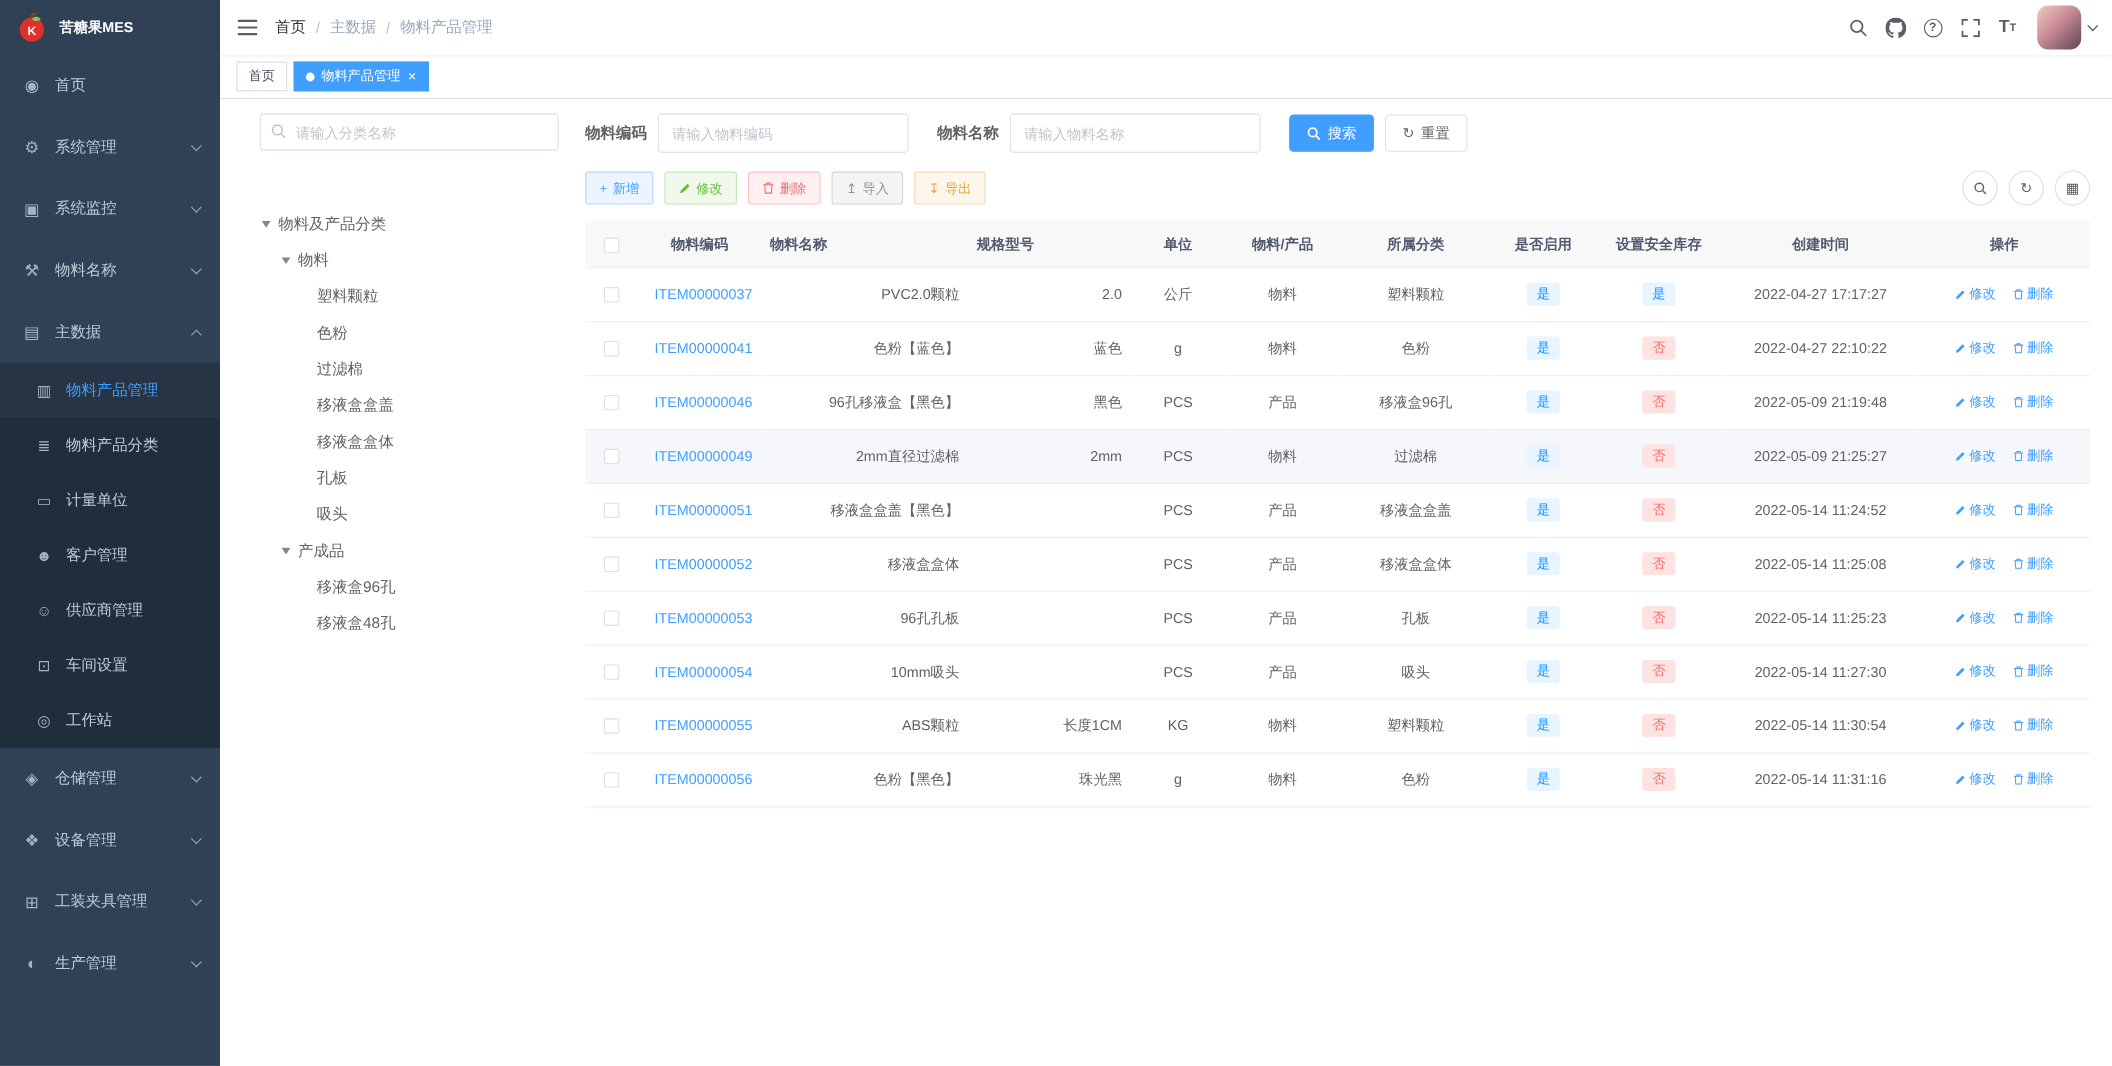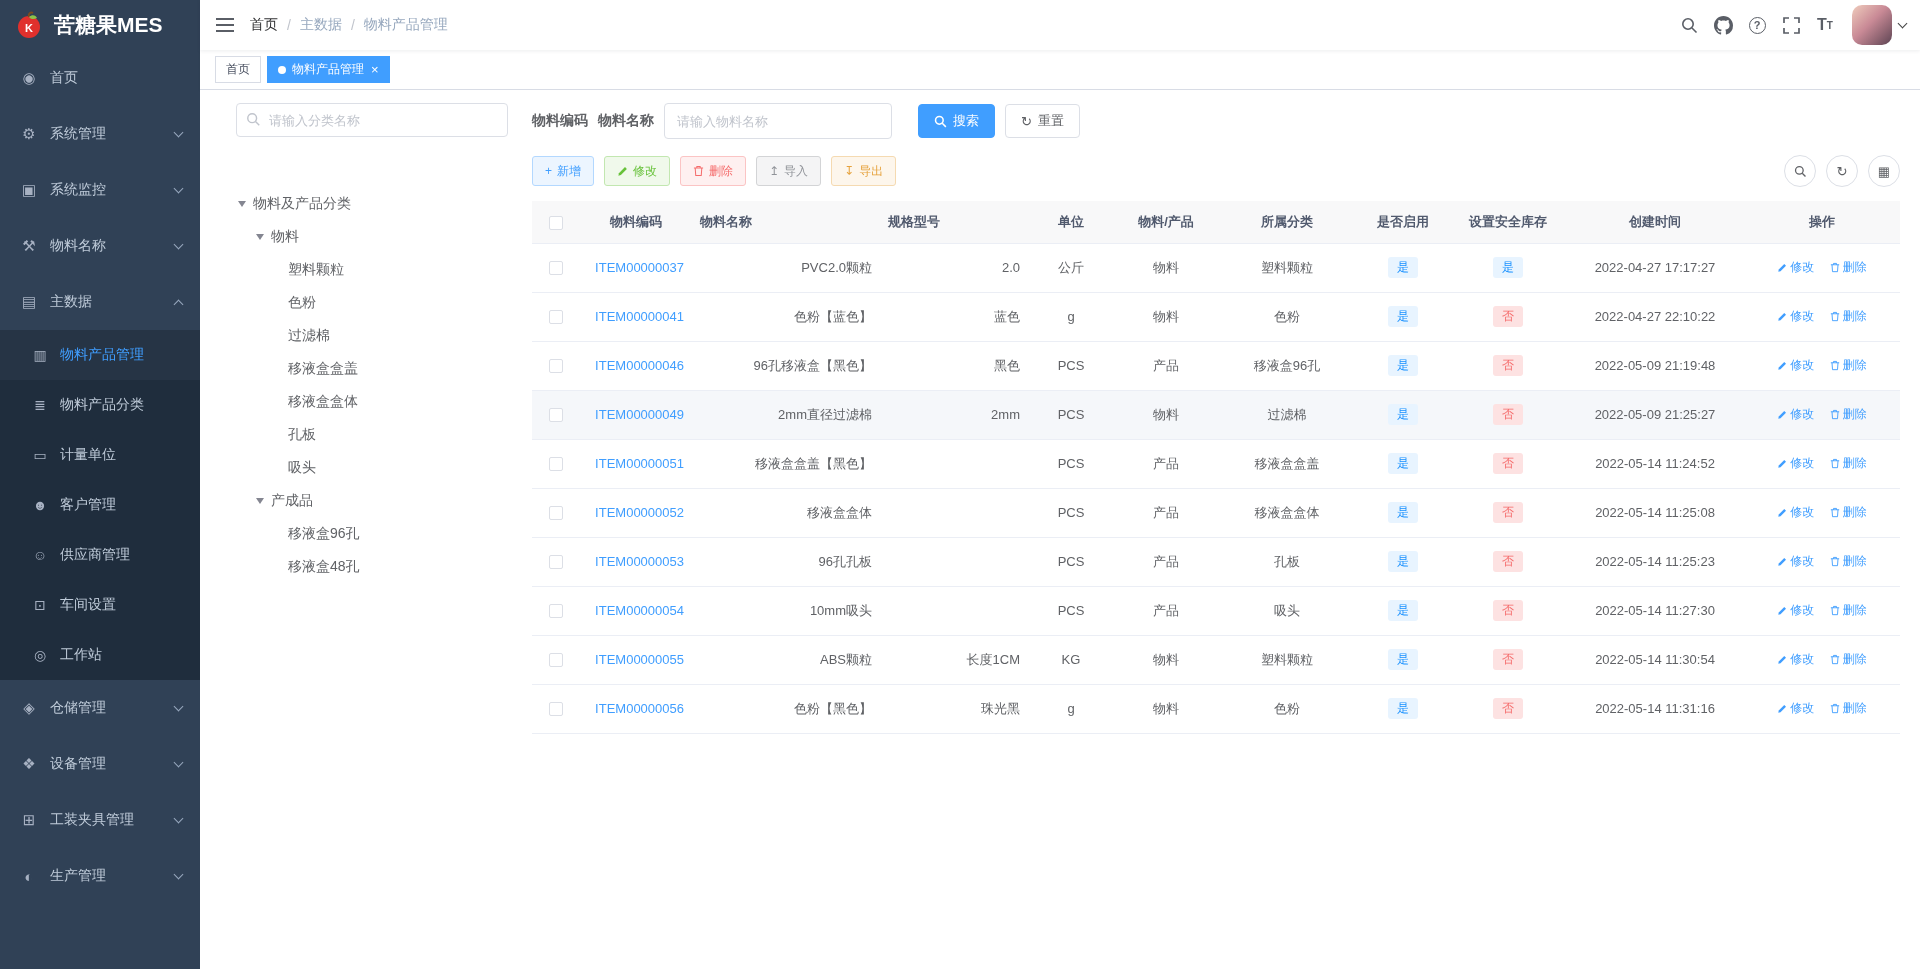--- a/index.html
+++ b/index.html
@@ -3,21 +3,21 @@
 <meta charset="utf-8">
 <style>
   * { margin:0; padding:0; box-sizing:border-box; }
   html,body { width:1920px; height:969px; overflow:hidden; background:#fff;
     font-family:"Liberation Sans","DejaVu Sans",sans-serif; color:#303133; font-size:14px; }
   .app { display:flex; width:100%; height:100%; }
 
   
   .sidebar { width:200px; flex:0 0 200px; background:#304156; height:100%; overflow:hidden; }
   .logo { height:50px; display:flex; align-items:center; gap:10px; padding:0 14px; cursor:pointer; }
-  .logo-text { color:#fff; font-weight:bold; font-size:21px; white-space:nowrap; }
+  .logo-text { color:#fff; font-weight:bold; font-size:13px; white-space:nowrap; }
   .menu-item { height:56px; display:flex; align-items:center; padding:0 18px; color:#bfcbd9; cursor:pointer; }
   .menu-item .mi-icon { width:22px; margin-right:10px; color:#a7b1c2; font-size:15px; text-align:center; flex:0 0 22px; }
   .mi-label { flex:1; white-space:nowrap; }
   .chev { width:7px; height:7px; border-right:1.5px solid #97a8be; border-bottom:1.5px solid #97a8be; transform:rotate(45deg); margin-left:auto; margin-top:-3px; }
   .chev.up { transform:rotate(-135deg); margin-top:4px; }
   .submenu { background:#1f2d3d; }
   .submenu-item { height:50px; display:flex; align-items:center; padding:0 18px 0 30px; color:#bfcbd9; font-size:14px; cursor:pointer; }
   .submenu-item .mi-icon { width:20px; margin-right:10px; color:#a7b1c2; font-size:14px; text-align:center; flex:0 0 20px; }
   .submenu-item.active { color:#409eff; background:#263445; }
 
@@ -333,20 +333,21 @@
                 <span>移液盒48孔</span>
               </div>
             </div>
         </div>
       </div>
 
       <div class="right-panel">
 
         <div class="filter-bar">
           <span class="filter-label">物料编码</span>
+          <input class="filter-input" placeholder="请输入物料编码" style="">
           <span class="filter-label">物料名称</span>
           <input class="filter-input" placeholder="请输入物料名称" style="">
           <button class="btn btn-primary">
             <svg width="13" height="13" viewBox="0 0 17 17">
                 <circle cx="7" cy="7" r="5" fill="none" stroke="#fff" stroke-width="2"></circle>
                 <line x1="10.8" y1="10.8" x2="15.5" y2="15.5" stroke="#fff" stroke-width="2"></line>
               </svg>
             <span>搜索</span>
           </button>
           <button class="btn btn-default">

